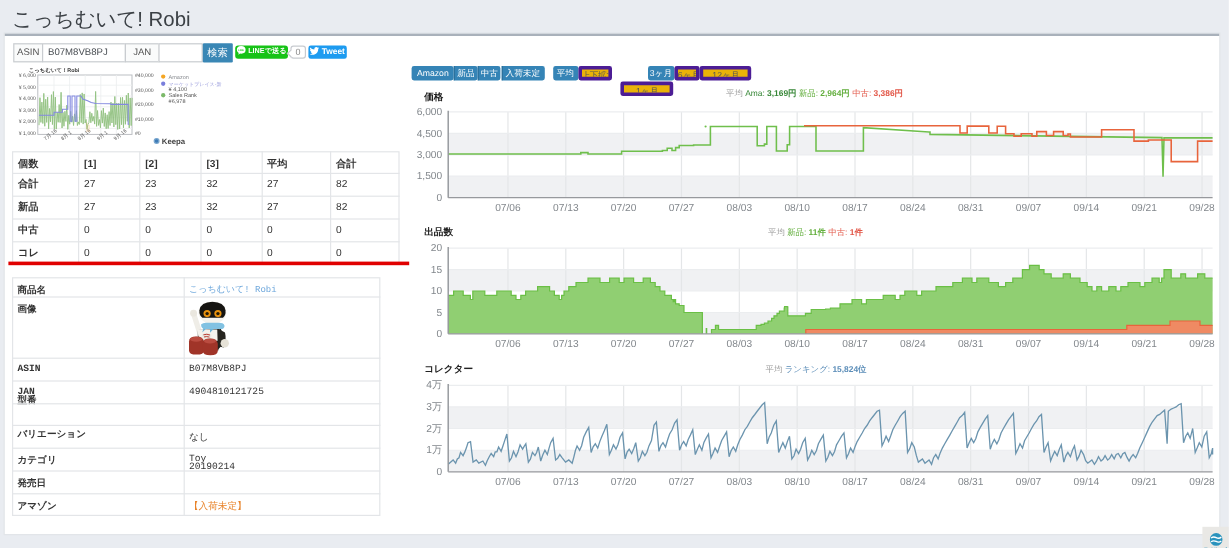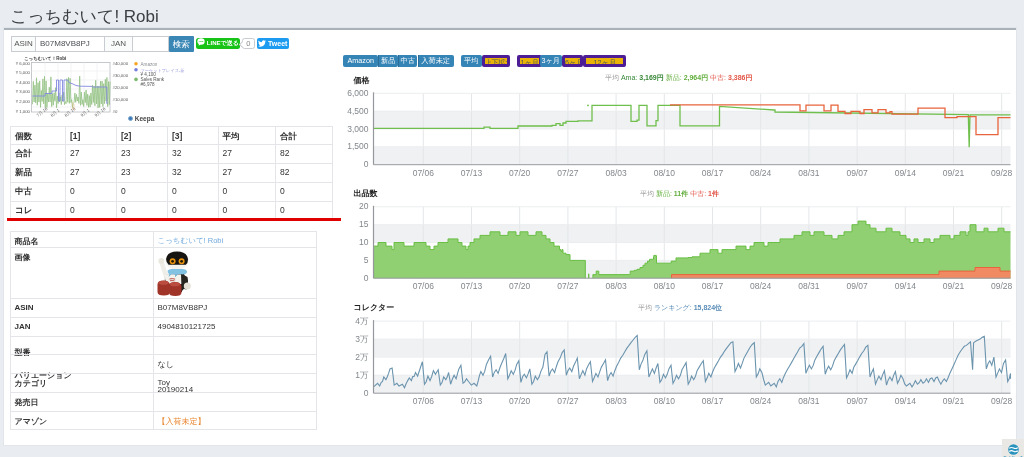--- a/index.html
+++ b/index.html
@@ -16,21 +16,21 @@
   height:16px; line-height:16px; width:24.5px; text-align:center; vertical-align:top; border-radius:1px; }
 .line-btn { position:absolute; left:196px; top:37.5px; width:44px; height:11px; background:#17c317;
   border-radius:2.5px; color:#fff; font-size:6px; font-weight:bold; line-height:11px; text-align:center; white-space:nowrap; }
 .bubble { position:absolute; left:242px; top:37.5px; width:12.5px; height:11px; background:#fff;
   border:1px solid #c8cbd0; border-radius:2.5px; color:#8a8a8a; font-size:7.5px; line-height:9px; text-align:center; }
 .bubble:before { content:""; position:absolute; left:-3px; top:3.2px; width:4px; height:4px;
   background:#fff; border-left:1px solid #c8cbd0; border-bottom:1px solid #c8cbd0; transform:rotate(45deg); }
 .tweet { position:absolute; left:256.5px; top:37.5px; width:32.5px; height:11px; background:#1d9bf0;
   border-radius:2px; color:#fff; font-size:7px; font-weight:bold; line-height:11px; text-align:center; }
 .ctbl .cc { position:absolute; font-size:8.5px; color:#333; padding:4.5px 0 0 5px; overflow:hidden; }
-.dtbl .dlab, .dtbl .dval { position:absolute; font-size:8px; color:#333; padding:5px 0 0 5px; overflow:hidden; }
+.dtbl .dlab, .dtbl .dval { position:absolute; font-size:8px; color:#333; padding:5px 0 0 5px; overflow:hidden;font-family:Liberation Mono, monospace; }
 .cc.hd { font-weight:bold; }
 .dlab { font-weight:bold; }
 .grid { position:absolute; border:1px solid #e3e5e8; }
 .vline { position:absolute; width:1px; background:#e3e5e8; }
 .hline { position:absolute; height:1px; background:#e3e5e8; }
 .lnk { color:#6fa8dc; font-size:7.5px; }
 .org { color:#e8832a; }
 .redline { position:absolute; left:7px; top:218px; width:334px; height:2.5px; background:#e00000; }
 .bb { position:absolute; font-size:7.2px; line-height:12.4px; height:12.4px; text-align:center;
   border-radius:2px; color:#fff; background:#3584b6; white-space:nowrap; overflow:hidden; }
@@ -148,23 +148,23 @@
 <div class="redline"></div>
 <div class="dtbl">
     <div class="dlab" style="left:9.5px;top:230.5px;width:143.0px;height:16.5px">商品名</div>
     <div class="dval" style="left:152.5px;top:230.5px;width:164.0px;height:16.5px"><span class="lnk">こっちむいて! Robi</span></div>
     <div class="dlab" style="left:9.5px;top:247.0px;width:143.0px;height:50.5px">画像</div>
     <div class="dval" style="left:152.5px;top:247.0px;width:164.0px;height:50.5px"></div>
     <div class="dlab" style="left:9.5px;top:297.5px;width:143.0px;height:19.3px">ASIN</div>
     <div class="dval" style="left:152.5px;top:297.5px;width:164.0px;height:19.3px">B07M8VB8PJ</div>
     <div class="dlab" style="left:9.5px;top:316.8px;width:143.0px;height:19.3px">JAN</div>
     <div class="dval" style="left:152.5px;top:316.8px;width:164.0px;height:19.3px">4904810121725</div>
-    <div class="dlab" style="left:9.5px;top:342px;width:173px;height:18.0px">型番</div>
+    <div class="dlab" style="left:9.5px;top:323px;width:173px;height:18.0px">型番</div>
     <div class="dval" style="left:152.5px;top:336.1px;width:164.0px;height:18.0px"></div>
-    <div class="dlab" style="left:9.5px;top:365px;width:155px;height:19.3px">バリエーション</div>
+    <div class="dlab" style="left:9.5px;top:351px;width:155px;height:19.3px">バリエーション</div>
     <div class="dval" style="left:152.5px;top:354.1px;width:164.0px;height:19.3px">なし</div>
     <div class="dlab" style="left:9.5px;top:373.40000000000003px;width:129px;height:18.5px">カテゴリ</div>
     <div class="dval" style="left:152.5px;top:373.40000000000003px;width:164.0px;height:18.5px">Toy</div>
     <div class="dlab" style="left:9.5px;top:391.90000000000003px;width:143.0px;height:19.3px">発売日</div>
     <div class="dval" style="left:152.5px;top:380px;width:164.0px;height:19.3px">20190214</div>
     <div class="dlab" style="left:9.5px;top:411.20000000000005px;width:131px;height:18.5px">アマゾン</div>
     <div class="dval" style="left:152.5px;top:411.20000000000005px;width:164.0px;height:18.5px"><span class="org">【入荷未定】</span></div>
     <div class="grid" style="left:9.5px;top:230.5px;width:307.0px;height:199.20000000000005px"></div>
     <div class="hline" style="left:9.5px;top:247.0px;width:307.0px"></div>
     <div class="hline" style="left:9.5px;top:297.5px;width:307.0px"></div>
@@ -199,21 +199,21 @@
 <ellipse cx="19" cy="33.2" rx="5" ry="2" fill="#ba4c40"></ellipse>
 <ellipse cx="31.3" cy="35" rx="3.5" ry="3.6" fill="#e6e2d7"></ellipse>
 </svg>
 
 <div class="bb" style="left:343.1px;top:55px;width:35.3px">Amazon</div>
 <div class="bb dv" style="left:378.4px;top:55px;width:19.7px">新品</div>
 <div class="bb dv" style="left:398.1px;top:55px;width:19.4px">中古</div>
 <div class="bb dv" style="left:417.5px;top:55px;width:36.3px">入荷未定</div>
 <div class="bb" style="left:460.6px;top:55px;width:21.1px">平均</div>
 <div class="bb light" style="left:481.7px;top:55px;width:28.6px;letter-spacing:-0.35px">上下拡大</div>
-<div class="bb light" style="left:517.3px;top:55px;width:25px">1ヶ月</div>
+<div class="bb light" style="left:517.3px;top:68px;width:44px">1ヶ月</div>
 <div class="bb" style="left:539.6px;top:55px;width:22.3px">3ヶ月</div>
 <div class="bb light" style="left:561.9px;top:55px;width:21.5px">6ヶ月</div>
 <div class="bb light" style="left:583.4px;top:55px;width:43px">12ヶ月</div>
 
 <div class="ct" style="left:353.5px;top:75px">価格</div>
 <div class="leg" style="left:605px;top:72.5px">平均 <span style="color:#368636">Ama: <b>3,169円</b></span> <span style="color:#62ae3c">新品: <b>2,964円</b></span> <span style="color:#e25546">中古: <b>3,386円</b></span></div>
 <div class="ct" style="left:353.5px;top:188px">出品数</div>
 <div class="leg" style="left:640px;top:188.5px">平均 <span style="color:#62ae3c">新品: <b>11件</b></span> <span style="color:#e25546">中古: <b>1件</b></span></div>
 <div class="ct" style="left:353.5px;top:302px">コレクター</div>
 <div class="leg" style="left:638px;top:302.5px">平均 <span style="color:#5b8db8">ランキング: <b>15,824位</b></span></div>

